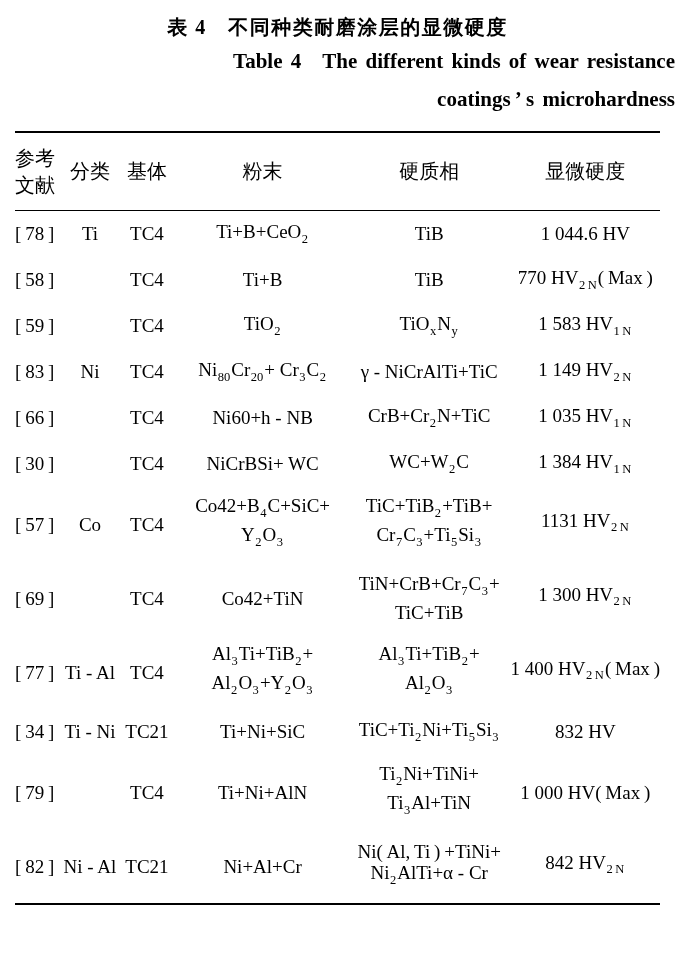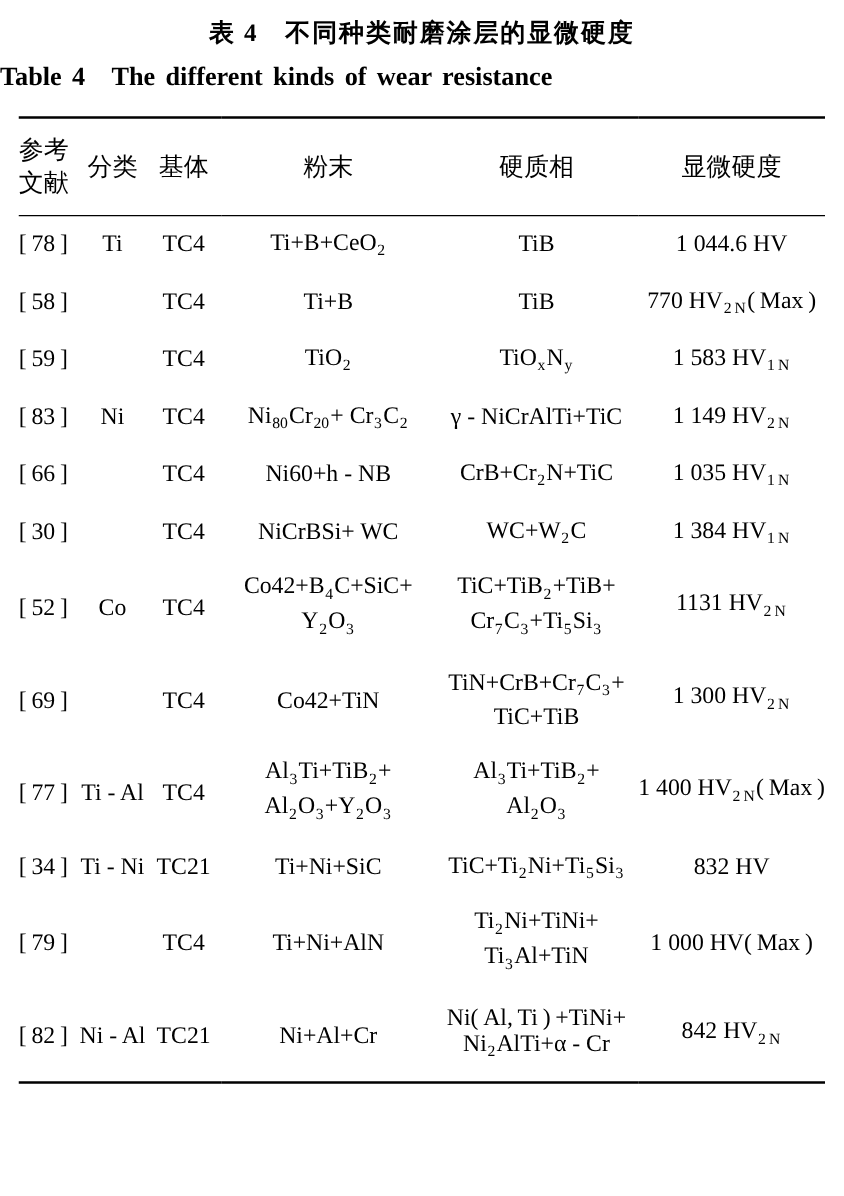--- a/index.html
+++ b/index.html
@@ -11,21 +11,21 @@
   }
   .page { width: 675px; }
   .title-zh {
     padding-top: 12px;
     text-align: center;
     font-size: 20px; font-weight: bold;
     letter-spacing: 1.5px;
     line-height: 30px;
   }
   .title-en {
-    text-align: left;
+    text-align: right;
     font-size: 21px; font-weight: bold;
     line-height: 38px;
     word-spacing: 3px;
   }
   table.main {
     width: 645px;
     margin: 13px auto 0 auto;
     border-collapse: collapse;
     border-top: 2.5px solid #000;
     border-bottom: 2.5px solid #000;
@@ -52,20 +52,21 @@
   th.col-ref { line-height: 27px; margin-top: 16px; }
   sub { font-size: 66%; margin: 0 1px 0 0.5px; }
 </style>
 </head>
 <body>
 
 <div class="page">
 
   <div class="title-zh">表 4　不同种类耐磨涂层的显微硬度</div>
   <div class="title-en">Table 4 The different kinds of wear resistance</div>
+  <div class="title-en">coatings ’ s microhardness</div>
 
   <table class="main">
     <colgroup>
       <col style="width:50px">
       <col style="width:50px">
       <col style="width:64px">
       <col style="width:176px">
       <col style="width:166px">
       <col style="width:139px">
     </colgroup>
@@ -122,21 +123,21 @@
   </tr>
         <tr>
     <td class="col-ref">[ 30 ]</td>
     <td></td>
     <td>TC4</td>
     <td>NiCrBSi+ WC</td>
     <td>WC+W<sub>2</sub>C</td>
     <td>1 384 HV<sub>1 N</sub></td>
   </tr>
         <tr class="tall">
-    <td class="col-ref">[ 52 ]</td>
+    <td class="col-ref">[ 57 ]</td>
     <td>Co</td>
     <td>TC4</td>
     <td>Co42+B<sub>4</sub>C+SiC+<br>Y<sub>2</sub>O<sub>3</sub></td>
     <td>TiC+TiB<sub>2</sub>+TiB+<br>Cr<sub>7</sub>C<sub>3</sub>+Ti<sub>5</sub>Si<sub>3</sub></td>
     <td>1131 HV<sub>2 N</sub></td>
   </tr>
         <tr class="tall">
     <td class="col-ref">[ 69 ]</td>
     <td></td>
     <td>TC4</td>

